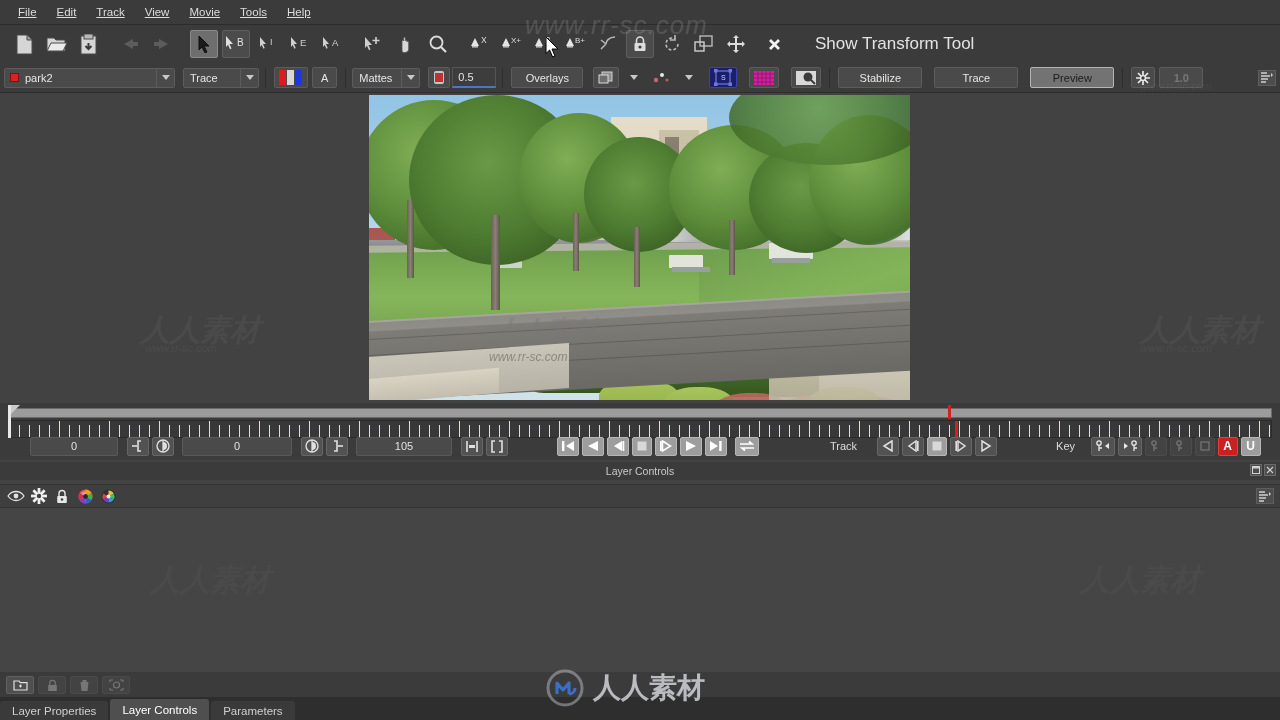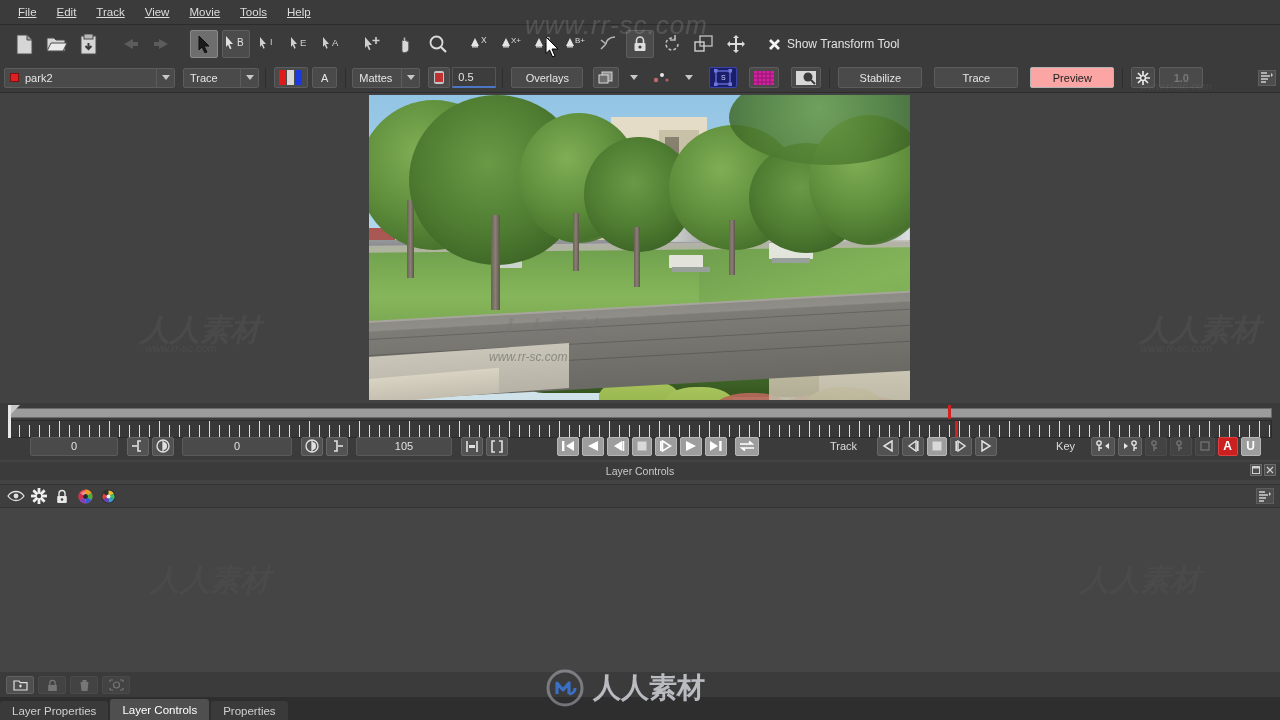--- a/index.html
+++ b/index.html
@@ -34,39 +34,39 @@
               background:#3b3b3b; display:flex; align-items:center; z-index:20; }
   .tb-btn { width:28px; height:28px; display:flex; align-items:center; justify-content:center;
             margin:0 2px; border-radius:2px; cursor:pointer; position:relative; }
   .tb-btn.framed { border:1px solid #5e5e5e; background:#4b4b4b; }
   .tb-btn.active { border:1px solid #8a8a8a; background:#6e6e6e; }
   .tb-btn.dim { opacity:0.35; }
   .tb-spacer { width:10px; }
   svg { display:block; }
 
   .showxf { display:flex; align-items:center; gap:6px; margin-left:16px; cursor:pointer;}
-  .showxf .lbl { font-size:12px; color:#e2e2e2; }
+  .showxf .lbl { font-size:17px; color:#e2e2e2;margin-left:28px; }
 
   
   .toolbar2 { position:absolute; top:63px; left:0; width:1280px; height:30px;
               background:#3b3b3b; border-bottom:1px solid #2d2d2d;
               display:flex; align-items:center; padding:0 4px; z-index:20; }
   .combo { height:20px; background:#4a4a4a; border:1px solid #5c5c5c; border-radius:2px;
            display:flex; align-items:center; position:relative; cursor:pointer; }
   .combo .txt { padding:0 6px; font-size:11px; color:#e6e6e6; flex:1; white-space:nowrap; overflow:hidden;}
   .combo .arrow { width:18px; height:100%; border-left:1px solid #5c5c5c;
                   display:flex; align-items:center; justify-content:center; background:#4a4a4a;}
   .caret { width:0;height:0;border-left:4px solid transparent;border-right:4px solid transparent;
            border-top:5px solid #c8c8c8; }
   .swatch-red { width:9px;height:9px;background:#e02020;margin-left:5px;border:1px solid #7a1010;}
   .btn2 { height:21px; min-width:21px; background:#4a4a4a; border:1px solid #5c5c5c;
           border-radius:2px; display:flex; align-items:center; justify-content:center;
           padding:0 8px; cursor:pointer; font-size:11px; color:#e6e6e6; margin:0 2px;}
   .btn2.tight { padding:0 3px; }
-  .btn2.pressed { background:#fca5a5; color:#1c1c1c; border-color:#b4b4b4;}
+  .btn2.pressed { background:#737373; color:#1c1c1c; border-color:#b4b4b4;}
   .btn2.noborder { border:none; background:transparent; }
   .num-field { height:21px; width:44px; background:#3d3d3d; border:1px solid #555;
                border-bottom:2px solid #4a76c4; font-size:11px; color:#e4e4e4;
                display:flex; align-items:center; padding-left:5px; }
   .sep2 { width:1px;height:20px;background:#2d2d2d;margin:0 6px; }
 
   
   .viewport { position:absolute; top:93px; left:0; width:1280px; height:310px;
               background:#424242; z-index:5; overflow:hidden; }
   .imgwrap { position:absolute; left:369px; top:2px; width:541px; height:305px; overflow:hidden;
@@ -875,21 +875,21 @@
   </div>
 
   <div class="tabbar">
     <div class="tab">
         <span>Layer Properties</span>
       </div>
     <div class="tab active">
         <span>Layer Controls</span>
       </div>
     <div class="tab">
-        <span>Properties</span>
+        <span>Parameters</span>
       </div>
   </div>
 
   <div class="wm wm-top">www.rr-sc.com</div>
   <div class="wm wm-cn" style="left:140px;top:310px;">人人素材</div>
   <div class="wm wm-sm" style="left:145px;top:342px;">www.rr-sc.com</div>
   <div class="wm wm-cn" style="left:1140px;top:310px;">人人素材</div>
   <div class="wm wm-sm" style="left:1140px;top:342px;">www.rr-sc.com</div>
   <div class="wm wm-sm" style="left:1140px;top:80px;">www.rr-sc.com</div>
   <div class="wm wm-cn" style="left:150px;top:560px;color:rgba(255,255,255,0.028)">人人素材</div>

